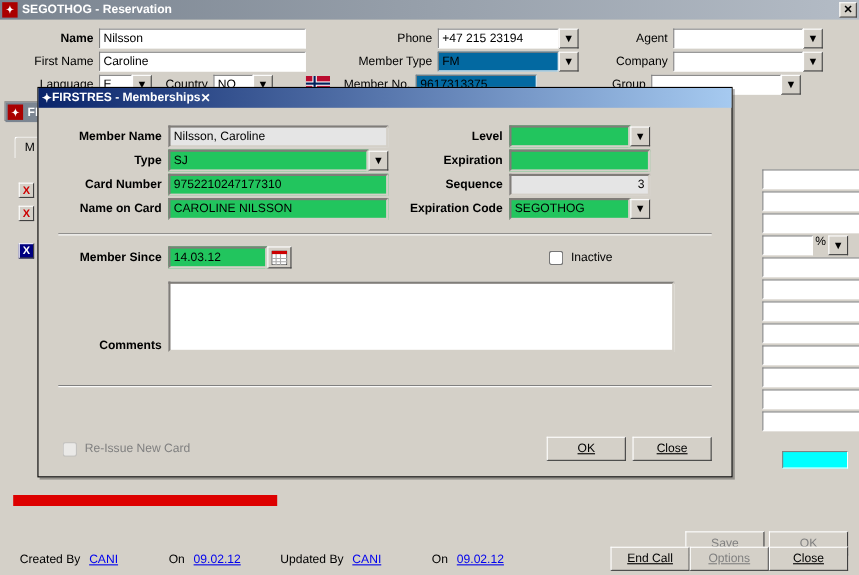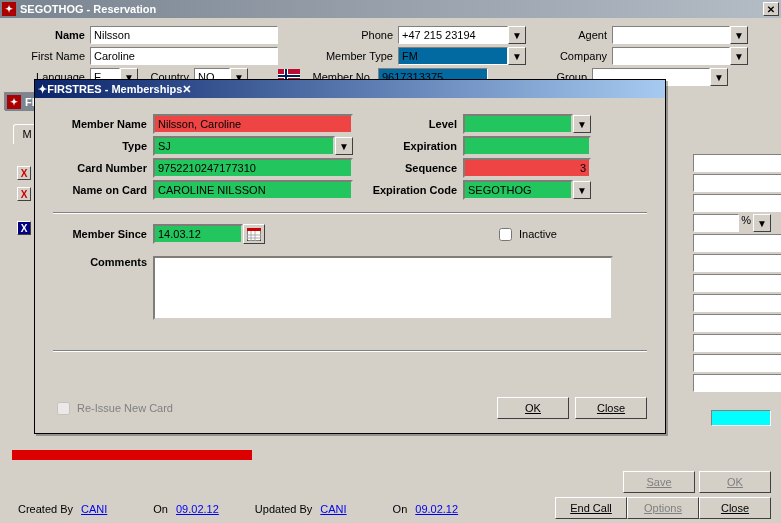--- a/index.html
+++ b/index.html
@@ -146,21 +146,21 @@
   .mlbl2 { width: 110px; text-align:right; padding-right:6px; font-weight:bold; }
   .mfld {
     border: 2px inset #d4d0c8;
     background:#22c55e;
     height:20px;
     padding:1px 3px;
     font-family:inherit;
     font-size:11px;
     flex:1;
   }
-  .mfld-ro { background:#ef4444; }
+  .mfld-ro { background:#e5e5e5; }
   .ta {
     border:2px inset #d4d0c8;
     background:#fff;
     font-family:inherit;
     font-size:11px;
     resize:none;
     width: 460px;
     height: 64px;
     overflow-y: scroll;
   }
@@ -345,21 +345,21 @@
         <input class="fld" style="">
       </div>
     <div class="line">
         <input class="fld" style="">
       </div>
   </div>
 
   <div class="cyanbox"></div>
   <div class="redstrip"></div>
 
-  <div style="position:absolute;right:10px;bottom:30px;display:flex;gap:4px">
+  <div style="position:absolute;right:10px;bottom:18px;display:flex;gap:4px">
     <button class="winbtn">Save</button>
     <button class="winbtn">OK</button>
   </div>
   <div style="position:absolute;right:10px;bottom:4px;display:flex;gap:0">
     <button class="winbtn active">End Call</button>
     <button class="winbtn">Options</button>
     <button class="winbtn active">Close</button>
   </div>
 
   <div class="bottom-bar" style="bottom:2px;left:8px;right:260px">
@@ -441,21 +441,21 @@
             <line x1="8" y1="3" x2="8" y2="13" stroke="#aaa"></line>
             <line x1="0" y1="7" x2="14" y2="7" stroke="#aaa"></line>
             <line x1="0" y1="10" x2="14" y2="10" stroke="#aaa"></line>
           </svg>
       </span>
       <span style="width:230px"></span>
       <input type="checkbox" class="chk" style="">
       <span style="padding-left:4px">Inactive</span>
     </div>
 
-    <div class="mrow" style="align-items:flex-start;margin-top:12px">
+    <div class="mrow" style="align-items:flex-end;margin-top:12px">
       <span class="mlbl">Comments</span>
       <textarea class="ta" style=""></textarea>
     </div>
 
     <hr class="hr" style="margin-top:30px">
 
     <div class="modal-foot">
       <input type="checkbox" class="chk" disabled="" style="">
       <span style="color:#808080;padding-left:4px">Re-Issue New Card</span>
       <span style="flex:1"></span>

